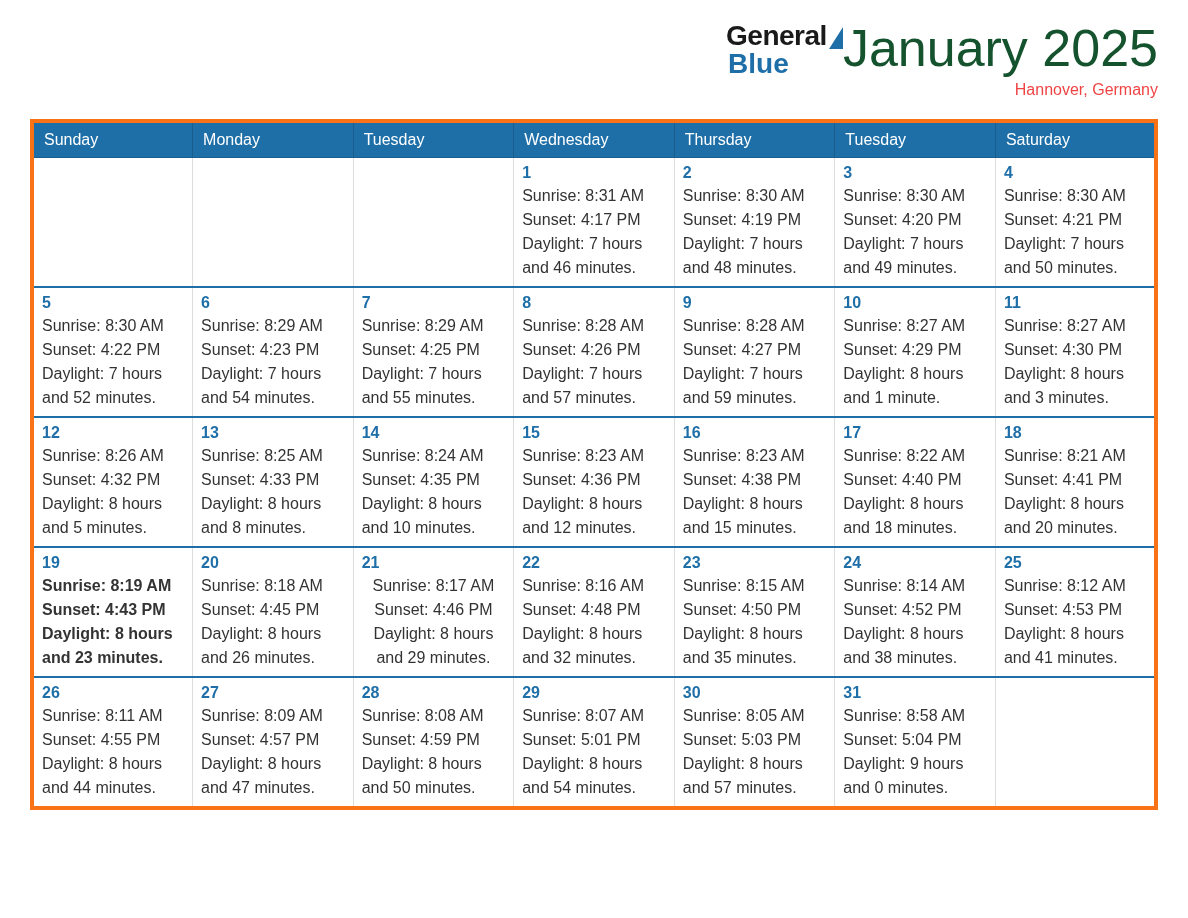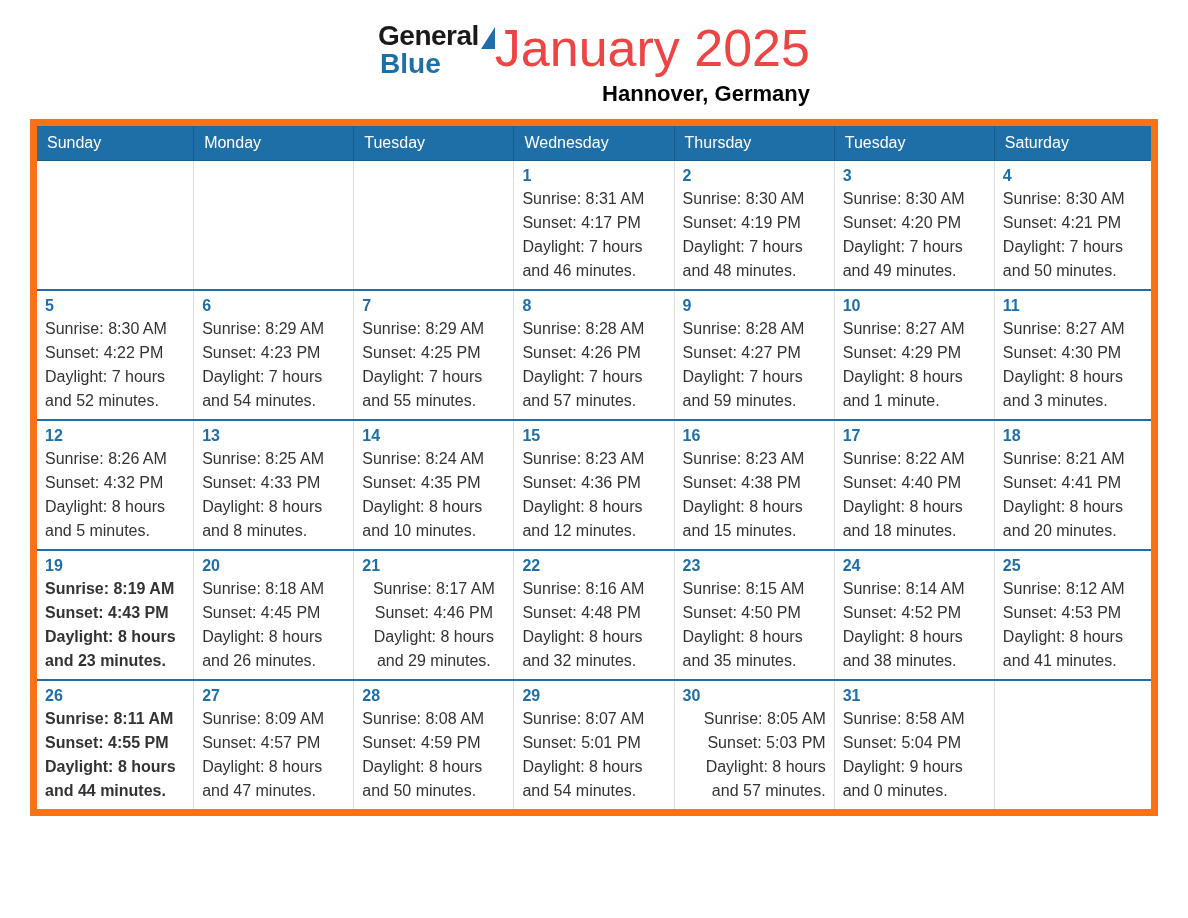--- a/index.html
+++ b/index.html
@@ -6,23 +6,23 @@
     body {
       font-family: Arial, Helvetica, sans-serif;
       background: #fff;
       color: #222;
       width: 1188px;
       min-height: 918px;
       padding: 20px 30px;
     }
     .header {
       display: flex;
-      justify-content: center;
+      justify-content: flex-end;
       align-items: flex-start;
-      margin-bottom: 12px;
+      margin-bottom: 20px;
     }
     .logo {
       display: flex;
       flex-direction: column;
       align-items: flex-start;
     }
     .logo-top {
       display: flex;
       align-items: center;
     }
@@ -46,33 +46,32 @@
       font-weight: bold;
       margin-top: -4px;
       margin-left: 2px;
     }
     .title-section {
       text-align: right;
     }
     .main-title {
       font-size: 52px;
       font-weight: normal;
+      color: #14532d;
+      line-height: 1.1;
+    }
+    .subtitle {
+      font-size: 16px;
       color: #ef4444;
-      line-height: 1.1;
-    }
-    .subtitle {
-      font-size: 22px;
-      color: #000000;
       margin-top: 4px;
-      font-weight: bold;
     }
     .calendar {
       width: 100%;
       border-collapse: collapse;
-      border: 7px solid #f97316;
+      border: 4px solid #f97316;
     }
     .calendar th {
       background-color: #1e6fa8;
       color: #fff;
       font-size: 16px;
       font-weight: normal;
       padding: 8px 10px;
       text-align: left;
       border: 1px solid #1a5c8c;
     }
@@ -314,21 +313,21 @@
           <span class="day-number">25</span>
           <div class="day-info" style="white-space: pre-line;">Sunrise: 8:12 AM
 Sunset: 4:53 PM
 Daylight: 8 hours
 and 41 minutes.</div>
         </td>
       </tr>
       <tr class="row-divider">
         <td>
           <span class="day-number">26</span>
-          <div class="day-info" style="white-space: pre-line; font-weight: bold;">Sunrise: 8:11 AM
+          <div class="day-info" style="white-space: pre-line;">Sunrise: 8:11 AM
 Sunset: 4:55 PM
 Daylight: 8 hours
 and 44 minutes.</div>
         </td>
         <td>
           <span class="day-number">27</span>
           <div class="day-info" style="white-space: pre-line;">Sunrise: 8:09 AM
 Sunset: 4:57 PM
 Daylight: 8 hours
 and 47 minutes.</div>
@@ -342,21 +341,21 @@
         </td>
         <td>
           <span class="day-number">29</span>
           <div class="day-info" style="white-space: pre-line;">Sunrise: 8:07 AM
 Sunset: 5:01 PM
 Daylight: 8 hours
 and 54 minutes.</div>
         </td>
         <td>
           <span class="day-number">30</span>
-          <div class="day-info" style="white-space: pre-line; text-align: right;">Sunrise: 8:05 AM
+          <div class="day-info" style="white-space: pre-line;">Sunrise: 8:05 AM
 Sunset: 5:03 PM
 Daylight: 8 hours
 and 57 minutes.</div>
         </td>
         <td>
           <span class="day-number">31</span>
           <div class="day-info" style="white-space: pre-line;">Sunrise: 8:58 AM
 Sunset: 5:04 PM
 Daylight: 9 hours
 and 0 minutes.</div>

